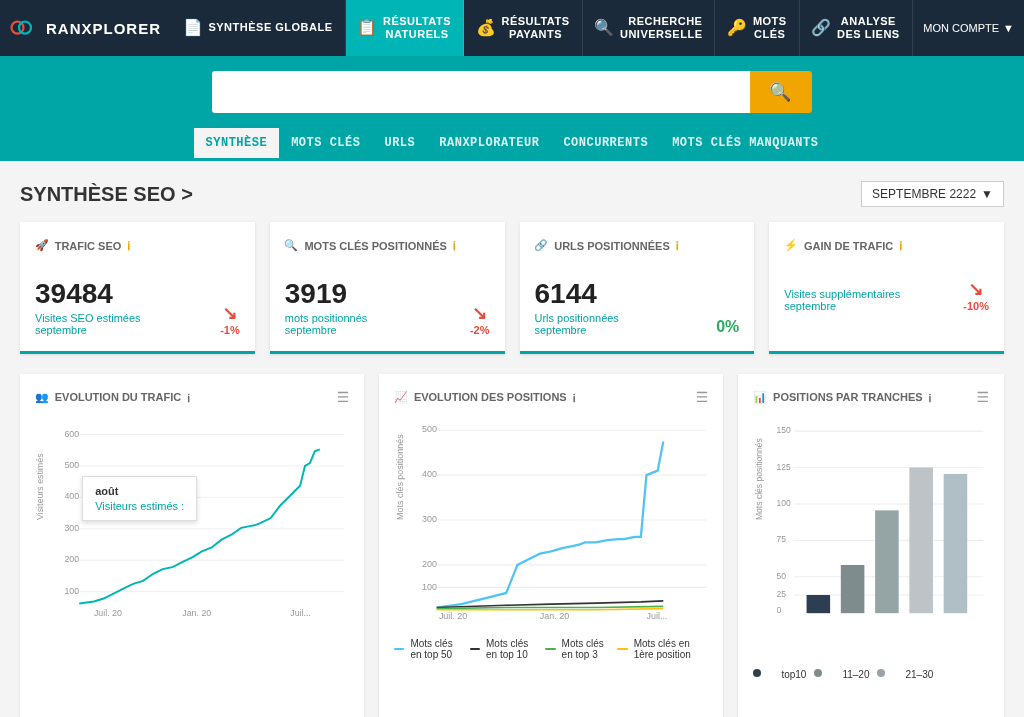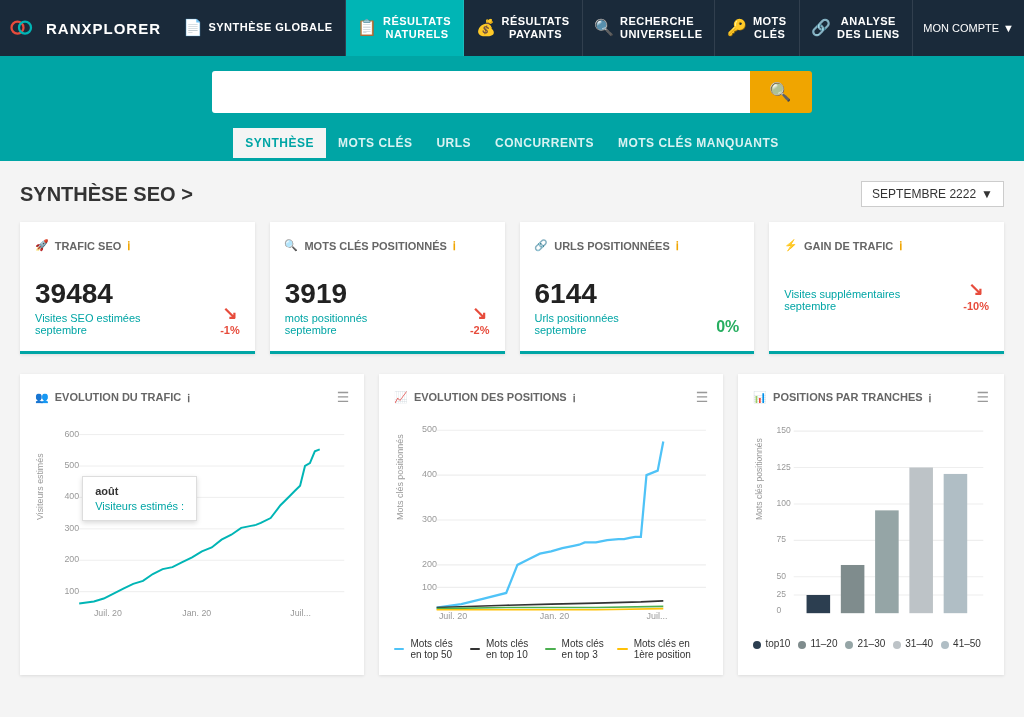--- a/index.html
+++ b/index.html
@@ -99,20 +99,21 @@
     }
     .tab {
       padding: 8px 12px;
       cursor: pointer;
       color: rgba(255,255,255,0.85);
       font-size: 12px;
       font-weight: bold;
       text-transform: uppercase;
       letter-spacing: 0.5px;
       border-bottom: 3px solid transparent;
+      font-family: Liberation Mono, monospace;
     }
     .tab.active {
       background: #f4f4f4;
       color: #00a5a5;
       border-bottom: 3px solid #00a5a5;
     }
 
     
     .main-content {
       padding: 20px 20px;
@@ -272,22 +273,23 @@
     
     .bar-legend {
       display: flex;
       flex-wrap: wrap;
       gap: 8px;
       margin-top: 8px;
       font-size: 10px;
     }
     .bar-legend-item {
       display: flex;
-      align-items: flex-end;
-      gap: 4px;
+      align-items: flex-start;
+      gap: 20px;
+      margin-top: 31px;
     }
     .bar-legend-dot {
       width: 8px;
       height: 8px;
       border-radius: 50%;
     }
 
     
     svg text { font-family: Arial, sans-serif; }
   </style>
@@ -312,21 +314,21 @@
     <div class="nav-item active">
       <span class="nav-icon">📋</span>
       <span style="text-align:center;line-height:1.2">RÉSULTATS<br>NATURELS</span>
     </div>
     <div class="nav-item">
       <span class="nav-icon">💰</span>
       <span style="text-align:center;line-height:1.2">RÉSULTATS<br>PAYANTS</span>
     </div>
     <div class="nav-item">
       <span class="nav-icon">🔍</span>
-      <span style="text-align:left;line-height:1.2">RECHERCHE<br>UNIVERSELLE</span>
+      <span style="text-align:right;line-height:1.2">RECHERCHE<br>UNIVERSELLE</span>
     </div>
     <div class="nav-item">
       <span class="nav-icon">🔑</span>
       <span style="text-align:center;line-height:1.2">MOTS<br>CLÉS</span>
     </div>
     <div class="nav-item">
       <span class="nav-icon">🔗</span>
       <span style="text-align:center;line-height:1.2">ANALYSE<br>DES LIENS</span>
     </div>
   </div>
@@ -343,20 +345,21 @@
     <button class="search-btn">
       <span>🔍</span>
     </button>
   </div>
 </div>
 
 <div class="tabs-bar">
   <div class="tab active">SYNTHÈSE</div>
   <div class="tab">MOTS CLÉS</div>
   <div class="tab">URLS</div>
+  <div class="tab">RANXPLORATEUR</div>
   <div class="tab">CONCURRENTS</div>
   <div class="tab">MOTS CLÉS MANQUANTS</div>
 </div>
 
 <div class="main-content">
 
   <div class="page-header">
     <h1 class="page-title">SYNTHÈSE SEO &gt;</h1>
     <div class="date-selector">
       <span>SEPTEMBRE 2222</span>

